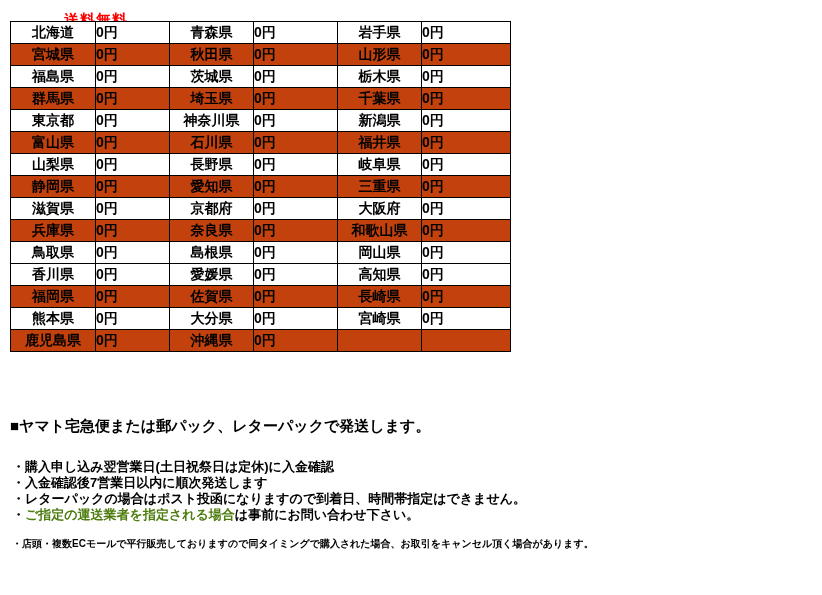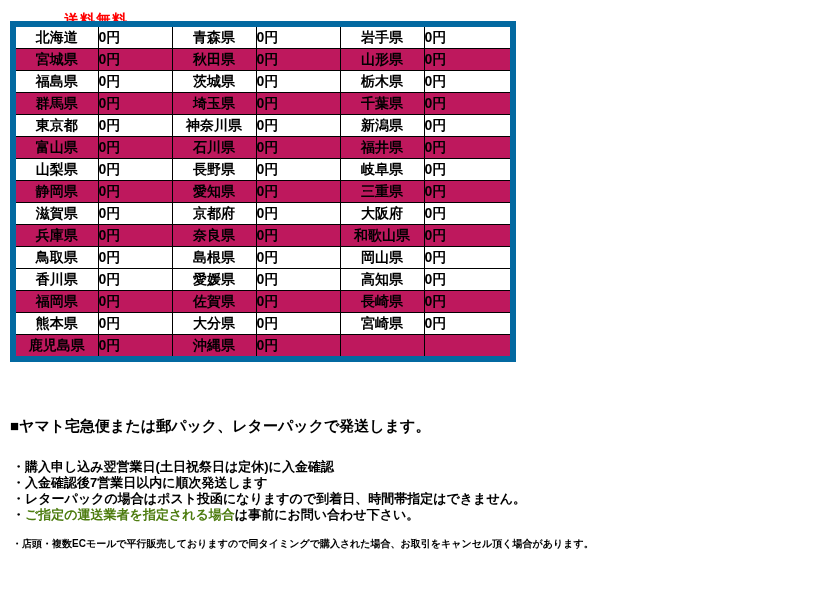--- a/index.html
+++ b/index.html
@@ -25,35 +25,35 @@
     color: #ff0000;
     letter-spacing: 1px;
   }
   table.fee-table {
     position: absolute;
     left: 10px;
     top: 21px;
     width: 500px;
     border-collapse: collapse;
     table-layout: fixed;
-    border: 6px solid #0369a1;
+    border: 1px solid #0369a1;
   }
   table.fee-table td {
     border: 1px solid #000000;
     height: 21px;
     padding: 0;
     font-weight: bold;
     font-size: 14px;
     line-height: 21px;
     overflow: hidden;
     white-space: nowrap;
     background: #ffffff;
   }
   table.fee-table tr.alt td {
-    background: #be185d;
+    background: #c2410c;
   }
   td.pref { text-align: center; }
   td.fee  { text-align: left; padding-left: 7px; font-size: 13px; margin-top: 36px; }
   .heading {
     position: absolute;
     left: 10px;
     top: 417px;
     font-size: 15px;
     font-weight: bold;
     white-space: nowrap;

